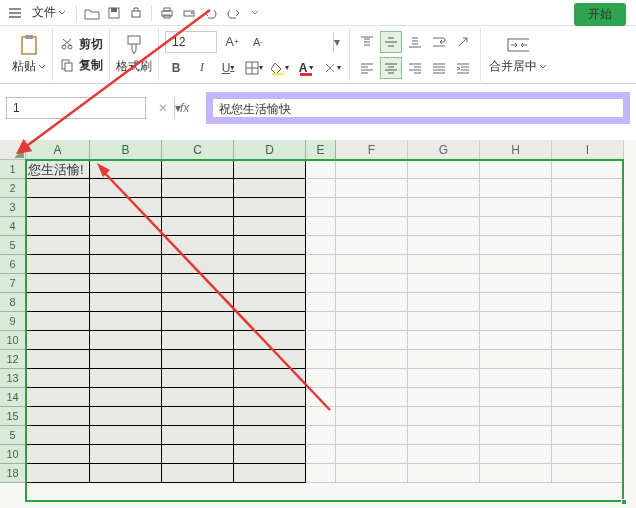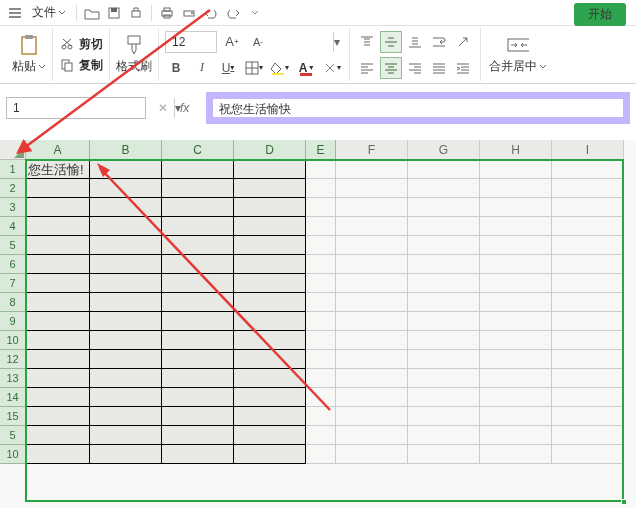--- a/index.html
+++ b/index.html
@@ -500,20 +500,32 @@
         <div class="cell " style="width:64px"></div>
         <div class="cell " style="width:72px"></div>
         <div class="cell " style="width:72px"></div>
         <div class="cell " style="width:72px"></div>
         <div class="cell nob" style="width:30px"></div>
         <div class="cell nob" style="width:72px"></div>
         <div class="cell nob" style="width:72px"></div>
         <div class="cell nob" style="width:72px"></div>
         <div class="cell nob" style="width:72px"></div>
       </div>
+      <div class="row">
+        <div class="rowhead">18</div>
+        <div class="cell " style="width:64px"></div>
+        <div class="cell " style="width:72px"></div>
+        <div class="cell " style="width:72px"></div>
+        <div class="cell " style="width:72px"></div>
+        <div class="cell nob" style="width:30px"></div>
+        <div class="cell nob" style="width:72px"></div>
+        <div class="cell nob" style="width:72px"></div>
+        <div class="cell nob" style="width:72px"></div>
+        <div class="cell nob" style="width:72px"></div>
+      </div>
     </div>
   <div class="sel-ring" id="selring" style="left: 25px; top: 19px; width: 599px; height: 343px;"></div>
   <div class="autofill" id="autofill" style="left: 621px; top: 359px;"></div>
 </div>
 
 <svg class="arrow-svg" width="636" height="508">
   <defs>
       <marker id="ah" markerWidth="10" markerHeight="10" refX="2" refY="3" orient="auto">
         <path d="M0 0L6 3L0 6z" fill="#e53935"></path>
       </marker>

